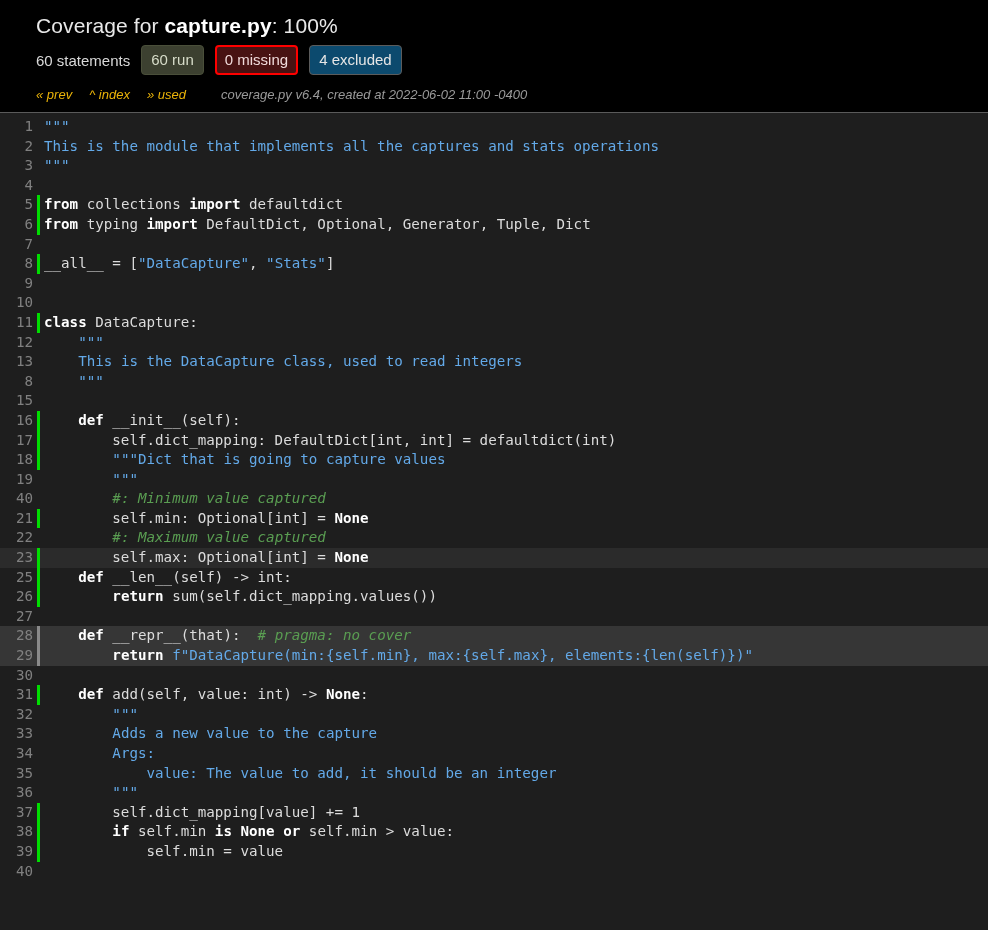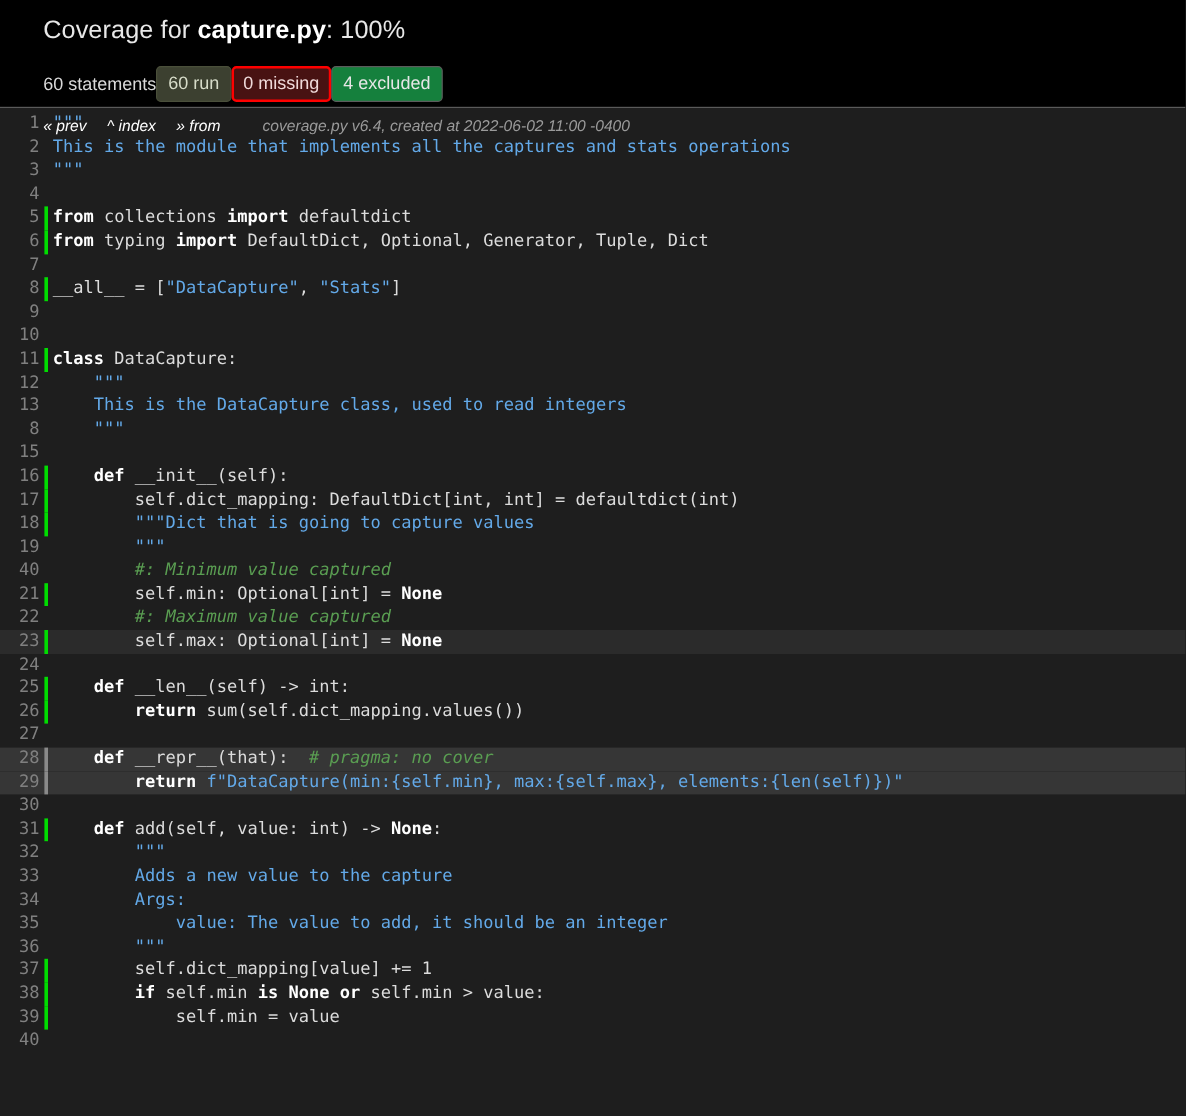--- a/index.html
+++ b/index.html
@@ -12,38 +12,39 @@
   body {
     font-family: "Liberation Sans", sans-serif;
     color: #eeeeee;
   }
 
   
   #page-header {
     background: #000000;
     border-bottom: 1px solid #5a5a5a;
     padding: 12px 0 6px 0;
-    height: 90px;
+    height: 113px;
   }
   .hdr-inner { padding-left: 36px; }
 
   #coverage-title {
     font-size: 21px;
     font-weight: 400;
     color: #e8e8e8;
     margin: 2px 0 0 0;
     letter-spacing: 0.1px;
     white-space: nowrap;
   }
   #coverage-title .strong { font-weight: 700; color: #ffffff; }
 
   #stats-row {
-    margin-top: 17px;
+    margin-top: 7px;
     display: flex;
     align-items: center;
+    gap: 11px;
     white-space: nowrap;
   }
   .stat-plain {
     font-size: 15px;
     color: #d9d9d9;
   }
   .pill {
     font-size: 15px;
     line-height: 1;
     padding: 6px 9px 7px 9px;
@@ -57,35 +58,35 @@
     color: #d7dcc9;
     border-color: #4a4f3a;
   }
   .pill-mis {
     background: #481212;
     color: #f0dada;
     border: 2px solid #ff0000;
     padding: 5px 8px 6px 8px;
   }
   .pill-exc {
-    background: #15803d;
+    background: #0c4a6e;
     color: #e6e6e6;
     border-color: #5c5c5c;
   }
 
   #nav-row {
     margin-top: 12px;
     display: flex;
     align-items: baseline;
     font-style: italic;
     font-size: 13px;
     white-space: nowrap;
   }
   #nav-row a {
-    color: #ffffff;
+    color: #eab308;
     text-decoration: none;
     margin-right: 17px;
   }
   #coverage-meta {
     color: #9a9a9a;
     margin-left: 18px;
   }
 
   
   #source {
@@ -143,21 +144,21 @@
     <div id="stats-row">
       <span class="stat-plain">60 statements</span>
       <span class="pill pill-run">60 run</span>
       <span class="pill pill-mis">0 missing</span>
       <span class="pill pill-exc">4 excluded</span>
     </div>
 
     <div id="nav-row">
       <a href="#">« prev</a>
       <a href="#">^ index</a>
-      <a href="#">» from</a>
+      <a href="#">» used</a>
       <span id="coverage-meta">coverage.py v6.4, created at 2022-06-02 11:00 -0400</span>
     </div>
   </div>
 </div>
 
 <div id="source">
     <div class="line "><span class="lineno">1</span><span class="gutter"></span><span class="linetext"><span class="s">"""</span></span></div>
     <div class="line "><span class="lineno">2</span><span class="gutter"></span><span class="linetext"><span class="s">This is the module that implements all the captures and stats operations</span></span></div>
     <div class="line "><span class="lineno">3</span><span class="gutter"></span><span class="linetext"><span class="s">"""</span></span></div>
     <div class="line "><span class="lineno">4</span><span class="gutter"></span><span class="linetext"></span></div>
@@ -173,21 +174,20 @@
     <div class="line "><span class="lineno">8</span><span class="gutter"></span><span class="linetext"><span class="nm">    </span><span class="s">"""</span></span></div>
     <div class="line "><span class="lineno">15</span><span class="gutter"></span><span class="linetext"></span></div>
     <div class="line run"><span class="lineno">16</span><span class="gutter"></span><span class="linetext"><span class="nm">    </span><span class="k">def</span><span class="nm"> __init__(self):</span></span></div>
     <div class="line run"><span class="lineno">17</span><span class="gutter"></span><span class="linetext"><span class="nm">        self.dict_mapping: DefaultDict[int, int] = defaultdict(int)</span></span></div>
     <div class="line run"><span class="lineno">18</span><span class="gutter"></span><span class="linetext"><span class="nm">        </span><span class="s">"""Dict that is going to capture values</span></span></div>
     <div class="line "><span class="lineno">19</span><span class="gutter"></span><span class="linetext"><span class="nm">        </span><span class="s">"""</span></span></div>
     <div class="line "><span class="lineno">40</span><span class="gutter"></span><span class="linetext"><span class="nm">        </span><span class="c">#: Minimum value captured</span></span></div>
     <div class="line run"><span class="lineno">21</span><span class="gutter"></span><span class="linetext"><span class="nm">        self.min: Optional[int] = </span><span class="k">None</span></span></div>
     <div class="line "><span class="lineno">22</span><span class="gutter"></span><span class="linetext"><span class="nm">        </span><span class="c">#: Maximum value captured</span></span></div>
     <div class="line run hover"><span class="lineno">23</span><span class="gutter"></span><span class="linetext"><span class="nm">        self.max: Optional[int] = </span><span class="k">None</span></span></div>
-    <div class="line "><span class="lineno">24</span><span class="gutter"></span><span class="linetext"></span></div>
     <div class="line run"><span class="lineno">25</span><span class="gutter"></span><span class="linetext"><span class="nm">    </span><span class="k">def</span><span class="nm"> __len__(self) -&gt; int:</span></span></div>
     <div class="line run"><span class="lineno">26</span><span class="gutter"></span><span class="linetext"><span class="nm">        </span><span class="k">return</span><span class="nm"> sum(self.dict_mapping.values())</span></span></div>
     <div class="line "><span class="lineno">27</span><span class="gutter"></span><span class="linetext"></span></div>
     <div class="line exc"><span class="lineno">28</span><span class="gutter"></span><span class="linetext"><span class="nm">    </span><span class="k">def</span><span class="nm"> __repr__(that):  </span><span class="c"># pragma: no cover</span></span></div>
     <div class="line exc"><span class="lineno">29</span><span class="gutter"></span><span class="linetext"><span class="nm">        </span><span class="k">return</span><span class="nm"> </span><span class="s">f"DataCapture(min:{self.min}, max:{self.max}, elements:{len(self)})"</span></span></div>
     <div class="line "><span class="lineno">30</span><span class="gutter"></span><span class="linetext"></span></div>
     <div class="line run"><span class="lineno">31</span><span class="gutter"></span><span class="linetext"><span class="nm">    </span><span class="k">def</span><span class="nm"> add(self, value: int) -&gt; </span><span class="k">None</span><span class="nm">:</span></span></div>
     <div class="line "><span class="lineno">32</span><span class="gutter"></span><span class="linetext"><span class="nm">        </span><span class="s">"""</span></span></div>
     <div class="line "><span class="lineno">33</span><span class="gutter"></span><span class="linetext"><span class="nm">        </span><span class="s">Adds a new value to the capture</span></span></div>
     <div class="line "><span class="lineno">34</span><span class="gutter"></span><span class="linetext"><span class="nm">        </span><span class="s">Args:</span></span></div>

